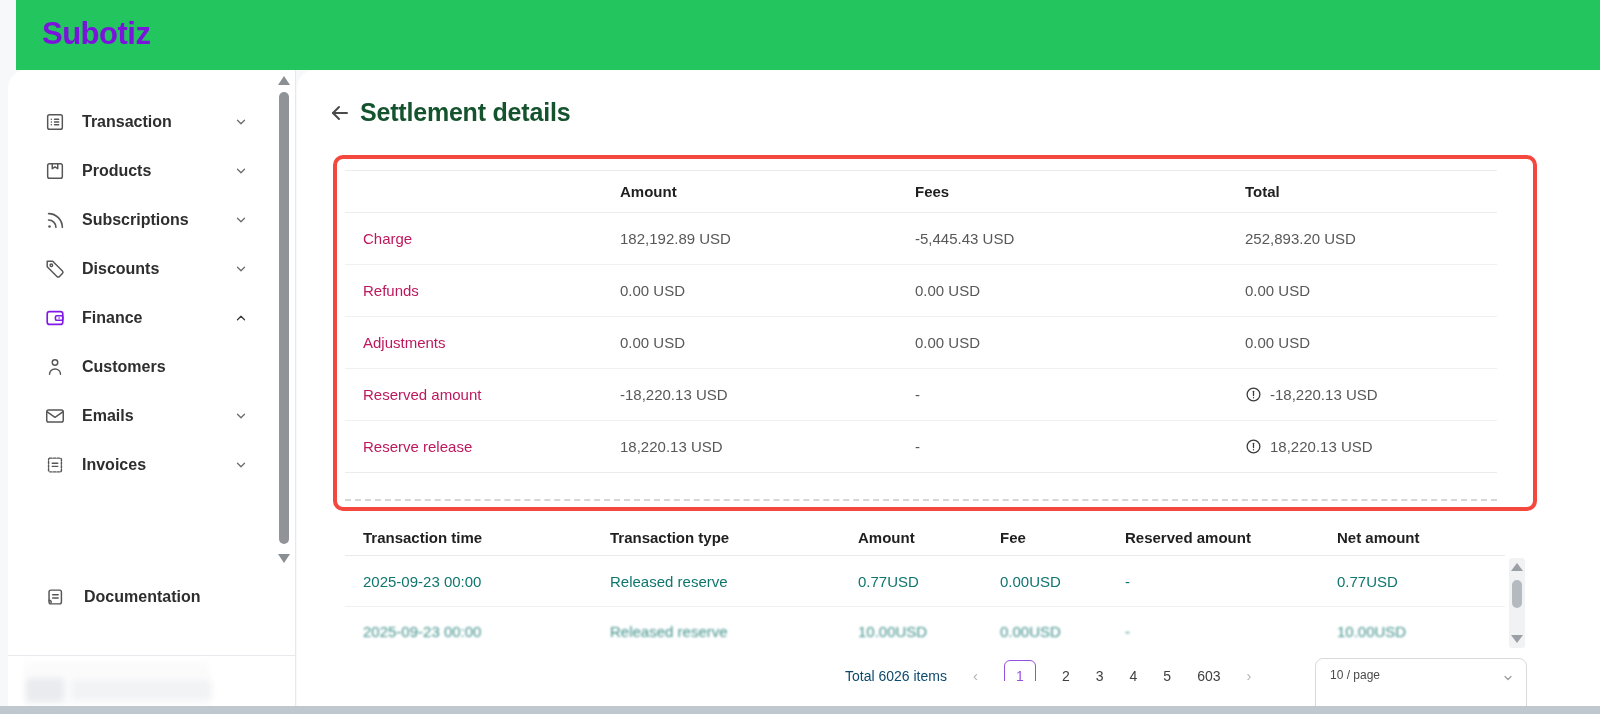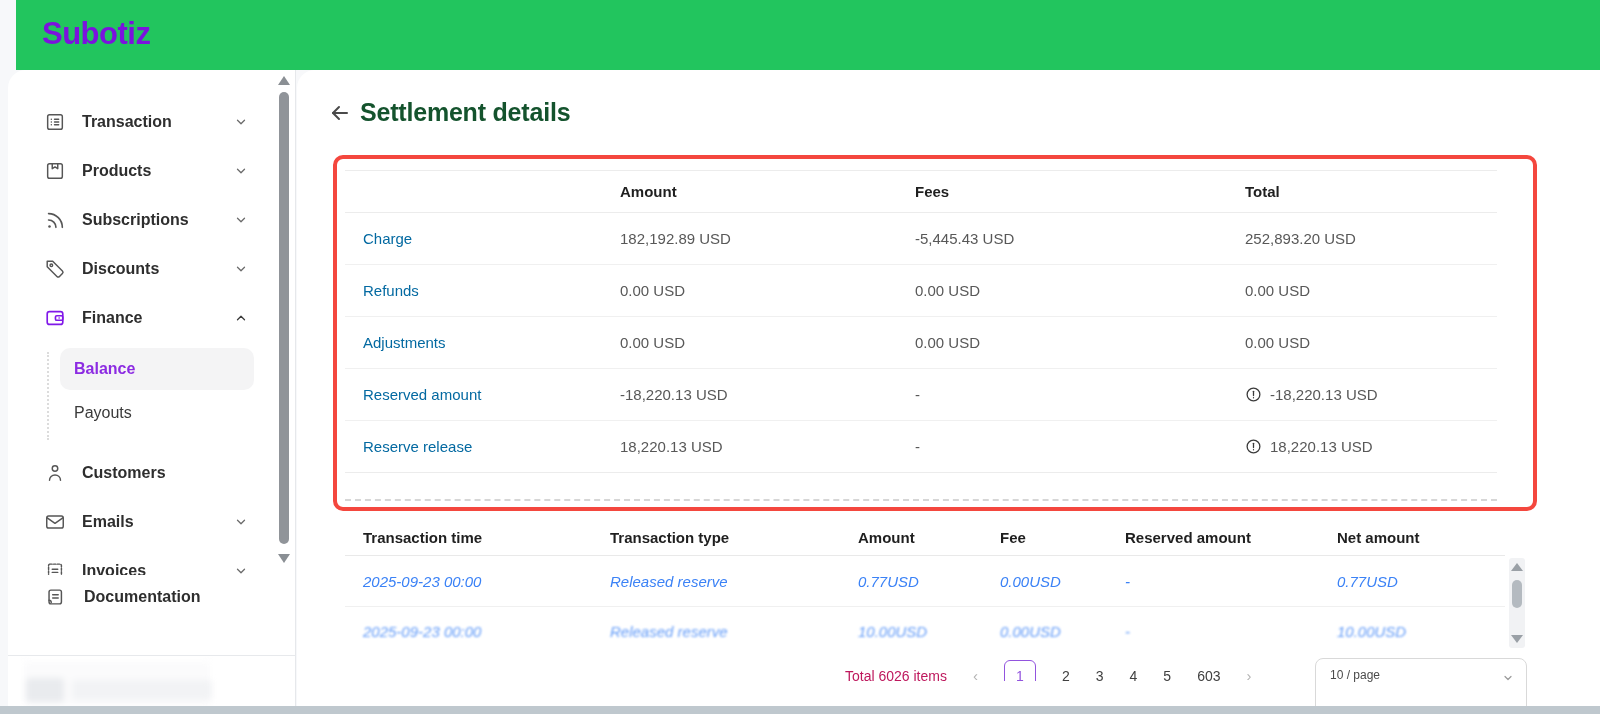--- a/index.html
+++ b/index.html
@@ -49,46 +49,46 @@
   .page-title { font-size:25px; font-weight:700; color:#14532d; letter-spacing:-0.2px; }
 
   .redbox { position:absolute; left:36px; top:85px; width:1204px; height:356px; border:4px solid #f4473e; border-radius:10px; }
 
   .sum-table { position:absolute; left:48px; top:100px; width:1152px; border-top:1px solid #ececec; }
   .sum-row { display:grid; grid-template-columns:257px 295px 330px 1fr; align-items:center; border-bottom:1px solid #f0f0f0; }
   .sum-row.head { height:42px; border-bottom:1px solid #ececec; }
   .sum-row.body { height:52px; }
   .sum-row > div { padding-left:18px; font-size:15px; }
   .sum-row.head > div { font-weight:700; color:#1f1f1f; }
-  .sum-row.body .rlbl { color:#0369a1; }
+  .sum-row.body .rlbl { color:#be185d; }
   .sum-row.body .rval { color:#585858; }
   .totcell { display:flex; align-items:center; gap:8px; }
   .info-ico { width:17px; height:17px; flex:0 0 17px; display:none; }
   .totcell.has-icon .info-ico { display:flex; }
 
   .dashline { position:absolute; left:48px; top:429px; width:1152px; border-top:2px dashed #d6d6d6; }
 
   .tx-head { position:absolute; left:48px; top:450px; width:1160px; height:36px; display:grid;
              grid-template-columns:247px 248px 142px 125px 212px 1fr; align-items:center; border-bottom:1px solid #e9e9e9; }
   .tx-head > div { padding-left:18px; font-size:15px; font-weight:700; color:#1f1f1f; }
   .tx-body { position:absolute; left:48px; top:487px; width:1160px; height:91px; overflow:hidden; }
   .tx-row { display:grid; grid-template-columns:247px 248px 142px 125px 212px 1fr; align-items:center; height:50px; border-bottom:1px solid #f0f0f0; }
-  .tx-row > div { padding-left:18px; font-size:15px; color:#3b82f6;font-style:italic; }
+  .tx-row > div { padding-left:18px; font-size:15px; color:#0f766e; }
   .tx-row.ghost { filter:blur(1.1px); opacity:.8; }
 
   
   .tbl-scroll { position:absolute; left:1212px; top:488px; width:16px; height:90px; background:#f1f2f4; border-radius:3px; }
   .tbl-scroll .a-up { position:absolute; left:2px; top:5px; border-left:6px solid transparent; border-right:6px solid transparent; border-bottom:8px solid #9aa0a6; width:0; height:0; }
   .tbl-scroll .a-dn { position:absolute; left:2px; bottom:5px; border-left:6px solid transparent; border-right:6px solid transparent; border-top:8px solid #9aa0a6; width:0; height:0; }
   .tbl-thumb { position:absolute; left:3px; top:22px; width:10px; height:28px; background:#b4bac0; border-radius:6px; }
 
   
   .pager-clip { position:absolute; left:548px; top:590px; height:21px; overflow:hidden; }
   .pager { display:flex; align-items:flex-start; gap:26px; }
-  .pager .total { font-size:14px; color:#be185d; padding-top:8px; white-space:nowrap; }
+  .pager .total { font-size:14px; color:#0c4a6e; padding-top:8px; white-space:nowrap; }
   .pg-nav { font-size:15px; color:#b3b3b3; padding-top:7px; cursor:pointer; }
   .pg-num { font-size:14px; color:#404040; padding-top:8px; cursor:pointer; }
   .pg-active { width:32px; height:32px; border:1px solid #9254de; border-radius:6px; color:#9254de;
                font-size:14px; display:flex; align-items:center; justify-content:center; cursor:pointer; background:#fff; }
   .size-select { position:absolute; left:1018px; top:588px; width:212px; height:58px; border:1px solid #d9d9d9; border-radius:8px; background:#fff; cursor:pointer; }
   .size-clip { height:23px; overflow:hidden; display:flex; align-items:flex-start; justify-content:space-between; padding:9px 12px 0 14px; }
   .size-clip .sz { font-size:12px; color:#4a4a4a; }
   .size-clip .caret { display:flex; padding-top:4px; }
 
   .bottombar { position:absolute; left:0; top:706px; width:1600px; height:8px; background:#bfc8ce; z-index:60; }
@@ -175,29 +175,20 @@
           </svg>
       </span>
       <span class="lbl">Finance</span>
       <span class="chev">
         <svg width="14" height="14" viewBox="0 0 24 24" fill="none" stroke="#3a3a3a" stroke-width="2.2" stroke-linecap="round" stroke-linejoin="round">
             <path d="M6 15l6-6 6 6"></path>
           </svg>
       </span>
     </div>
 
-    <div class="submenu">
-      <div class="dotline"></div>
-      <div class="sub-pill">
-        <span class="lbl">Balance</span>
-      </div>
-      <div class="sub-item">
-        <span class="lbl">Payouts</span>
-      </div>
-    </div>
 
     <div class="nav-item">
       <span class="ico">
         <svg width="22" height="22" viewBox="0 0 24 24" fill="none" stroke="#565656" stroke-width="1.6" stroke-linecap="round" stroke-linejoin="round">
             <circle cx="12" cy="7" r="3"></circle>
             <path d="M6 20c0-3.6 2.6-5.8 6-5.8s6 2.2 6 5.8"></path>
           </svg>
       </span>
       <span class="lbl">Customers</span>
     </div>

